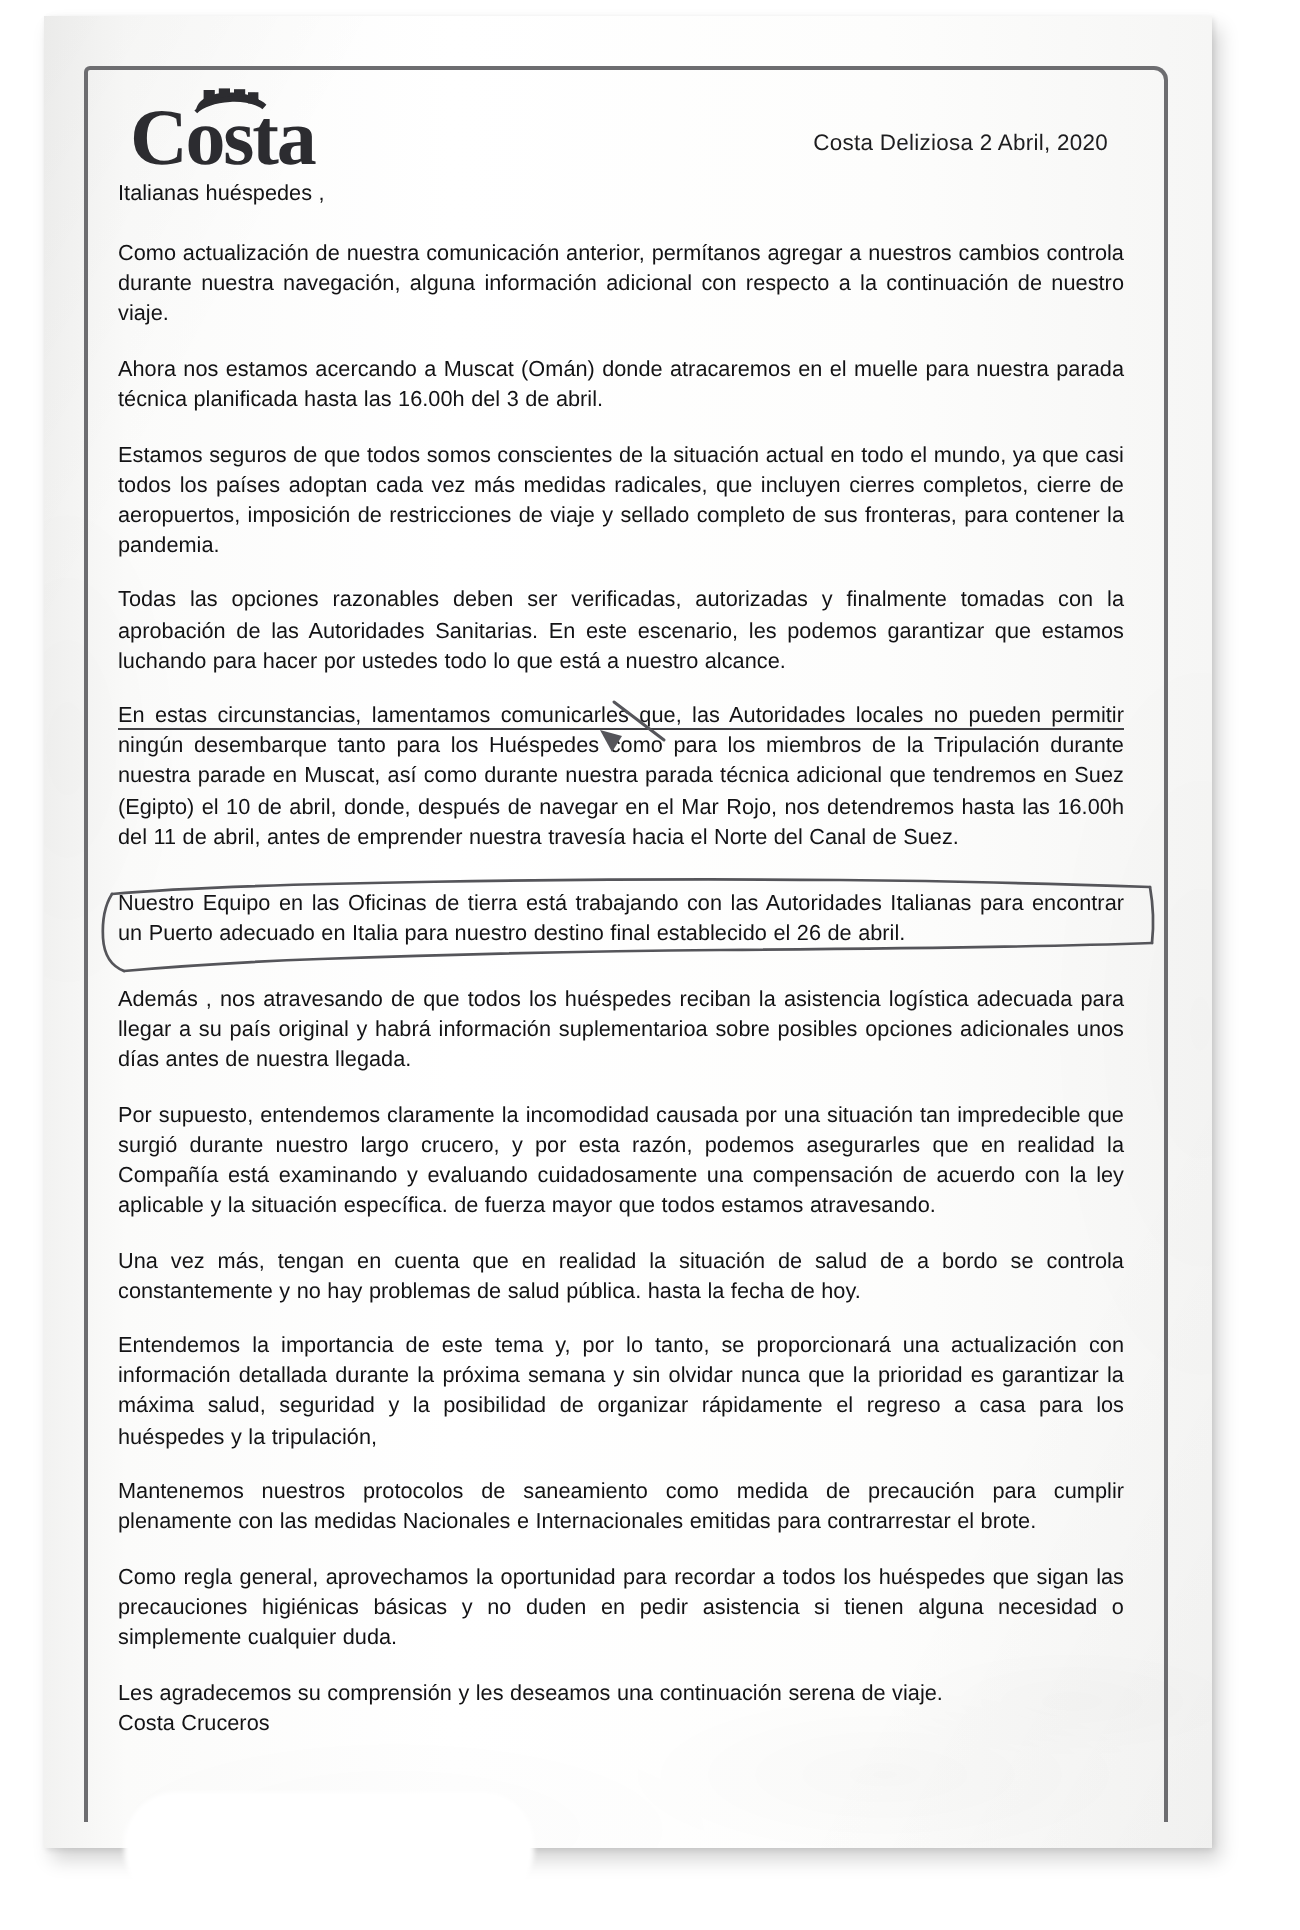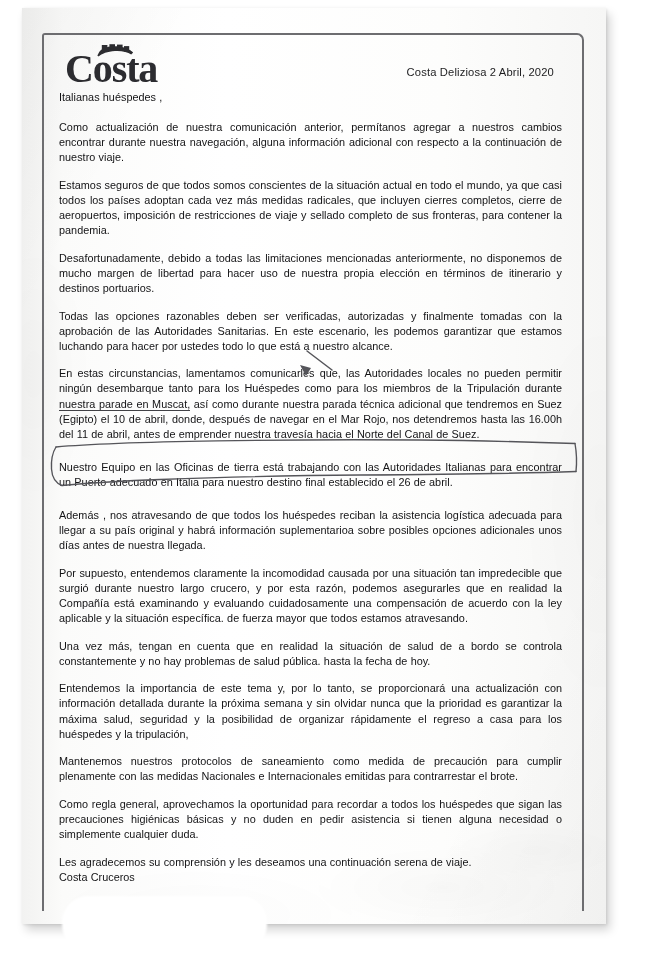--- a/index.html
+++ b/index.html
@@ -189,26 +189,26 @@
 
           <text x="0" y="40" font-family="'Liberation Serif', 'DejaVu Serif', serif" font-size="40" font-weight="bold" letter-spacing="-1.1" fill="#2c2c30">Costa</text>
         </svg>
       </div>
 
       <div id="dateline">Costa Deliziosa 2 Abril, 2020</div>
     </div>
 
     <p class="para greeting">Italianas huéspedes ,</p>
 
-    <p class="para last-line-left">Como actualización de nuestra comunicación anterior, permítanos agregar a nuestros cambios encontrar durante nuestra navegación, alguna información adicional con respecto a la continuación de nuestro viaje.</p>
-
+    <p class="para last-line-left">Como actualización de nuestra comunicación anterior, permítanos agregar a nuestros cambios controla durante nuestra navegación, alguna información adicional con respecto a la continuación de nuestro viaje.</p>
+
+    <p class="para last-line-left">Ahora nos estamos acercando a Muscat (Omán) donde atracaremos en el muelle para nuestra parada técnica planificada hasta las 16.00h del 3 de abril.</p>
 
     <p class="para last-line-left">Estamos seguros de que todos somos conscientes de la situación actual en todo el mundo, ya que casi todos los países adoptan cada vez más medidas radicales, que incluyen cierres completos, cierre de aeropuertos, imposición de restricciones de viaje y sellado completo de sus fronteras, para contener la pandemia.</p>
 
-    <p class="para last-line-left">Desafortunadamente, debido a todas las limitaciones mencionadas anteriormente, no disponemos de mucho margen de libertad para hacer uso de nuestra propia elección en términos de itinerario y destinos portuarios.</p>
 
     <p class="para last-line-left">Todas las opciones razonables deben ser verificadas, autorizadas y finalmente tomadas con la aprobación de las Autoridades Sanitarias. En este escenario, les podemos garantizar que estamos luchando para hacer por ustedes todo lo que está a nuestro alcance.</p>
 
     <p class="para last-line-left"><span class="ul-run">En estas circunstancias, lamentamos comunicarles que, las Autoridades locales no pueden permitir ningún desembarque tanto para los Huéspedes como para los miembros de la  Tripulación durante nuestra parade en Muscat,</span><span> así como durante nuestra parada técnica adicional que tendremos en Suez (Egipto) el 10 de abril, donde, después de navegar en el Mar Rojo, nos detendremos hasta las 16.00h del 11 de abril, antes de emprender nuestra travesía hacia el Norte del Canal de Suez.</span></p>
 
     <p class="para last-line-left" style="margin-top:18px; margin-bottom:18px;">Nuestro Equipo en las Oficinas de tierra está trabajando con las Autoridades Italianas para encontrar un Puerto adecuado en Italia para nuestro destino final establecido el 26 de abril.</p>
 
     <p class="para last-line-left">Además , nos atravesando de que todos los huéspedes reciban la asistencia logística adecuada para llegar a su país original y habrá información suplementarioa sobre posibles opciones adicionales unos días antes de nuestra llegada.</p>
 
     <p class="para last-line-left">Por supuesto, entendemos claramente la incomodidad causada por una situación tan impredecible que surgió durante nuestro largo crucero, y por esta razón, podemos asegurarles que en realidad la Compañía está examinando y evaluando cuidadosamente una compensación de acuerdo con la ley aplicable y la situación específica. de fuerza mayor que todos estamos atravesando.</p>

